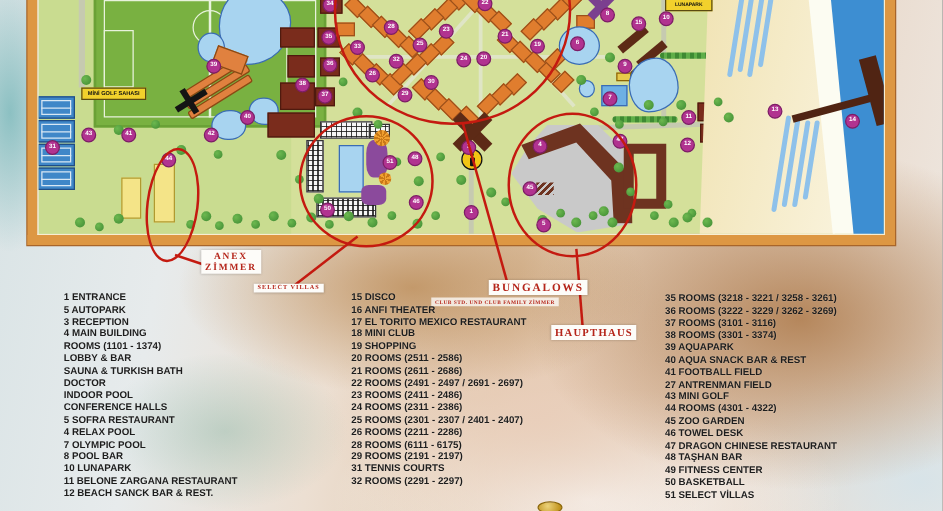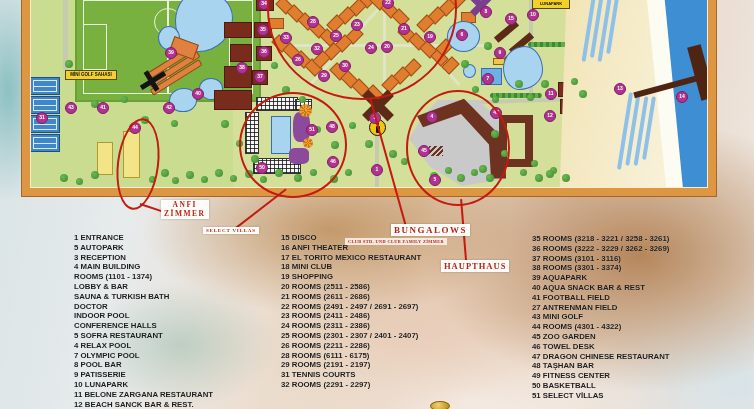--- a/index.html
+++ b/index.html
@@ -368,44 +368,43 @@
   <div class="rc" style="left:267px;top:-82px;width:186px;height:178px;"></div>
   <div class="rc" style="left:239px;top:92px;width:104px;height:102px;"></div>
   <div class="rc" style="left:406px;top:90px;width:100px;height:112px;"></div>
   <div class="rc" style="left:117px;top:118px;width:38px;height:88px;transform:rotate(7deg);"></div>
   <div class="rl" style="left:140px;top:203px;width:28.5px;transform:rotate(18.4deg);"></div>
   <div class="rl" style="left:286px;top:188px;width:67px;transform:rotate(142.3deg);"></div>
   <div class="rl" style="left:370px;top:97px;width:134px;transform:rotate(74.4deg);"></div>
   <div class="rl" style="left:461px;top:198px;width:62px;transform:rotate(85.4deg);"></div>
 
   <div class="rlabel" style="left:161px;top:200px;font-size:7.5px;letter-spacing:1.5px;line-height:8.5px;">
-    <div>ANFI</div>
+    <div>ANEX</div>
     <div>ZİMMER</div>
   </div>
   <div class="rlabel" style="left:203px;top:227px;font-size:5px;letter-spacing:0.8px;">SELECT VILLAS</div>
   <div class="rlabel" style="left:391px;top:224px;font-size:9px;letter-spacing:1.5px;">BUNGALOWS</div>
   <div class="rlabel" style="left:345px;top:238px;font-size:4.3px;letter-spacing:0.4px;background:rgba(255,255,255,0.75);box-shadow:none;">CLUB STD. UND CLUB FAMILY ZİMMER</div>
   <div class="rlabel" style="left:441px;top:260px;font-size:8.5px;letter-spacing:1px;">HAUPTHAUS</div>
 
-  <div class="legend-col" style="left:74px;top:233px;">
+  <div class="legend-col" style="left:51px;top:233px;">
       <div class="legend-line">1 ENTRANCE</div>
       <div class="legend-line">5 AUTOPARK</div>
       <div class="legend-line">3 RECEPTION</div>
       <div class="legend-line">4 MAIN BUILDING</div>
       <div class="legend-line">ROOMS (1101 - 1374)</div>
       <div class="legend-line">LOBBY &amp; BAR</div>
       <div class="legend-line">SAUNA &amp; TURKISH BATH</div>
       <div class="legend-line">DOCTOR</div>
       <div class="legend-line">INDOOR POOL</div>
       <div class="legend-line">CONFERENCE HALLS</div>
       <div class="legend-line">5 SOFRA RESTAURANT</div>
       <div class="legend-line">4 RELAX POOL</div>
       <div class="legend-line">7 OLYMPIC POOL</div>
       <div class="legend-line">8 POOL BAR</div>
-      <div class="legend-line">9 PATISSERIE</div>
       <div class="legend-line">10 LUNAPARK</div>
       <div class="legend-line">11 BELONE ZARGANA RESTAURANT</div>
       <div class="legend-line">12 BEACH SANCK BAR &amp; REST.</div>
     </div>
   <div class="legend-col" style="left:281px;top:233px;">
       <div class="legend-line">15 DISCO</div>
       <div class="legend-line">16 ANFI THEATER</div>
       <div class="legend-line">17 EL TORITO MEXICO RESTAURANT</div>
       <div class="legend-line">18 MINI CLUB</div>
       <div class="legend-line">19 SHOPPING</div>

